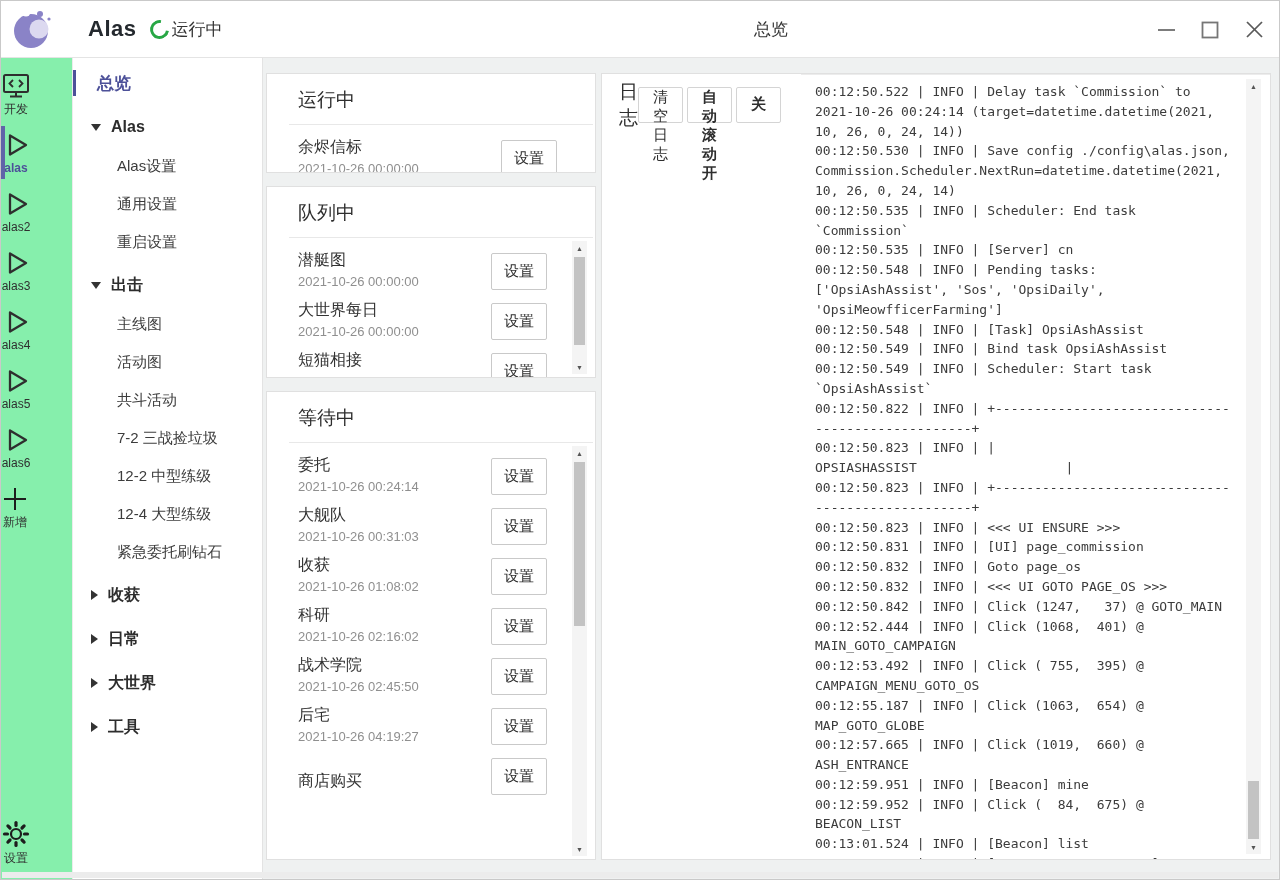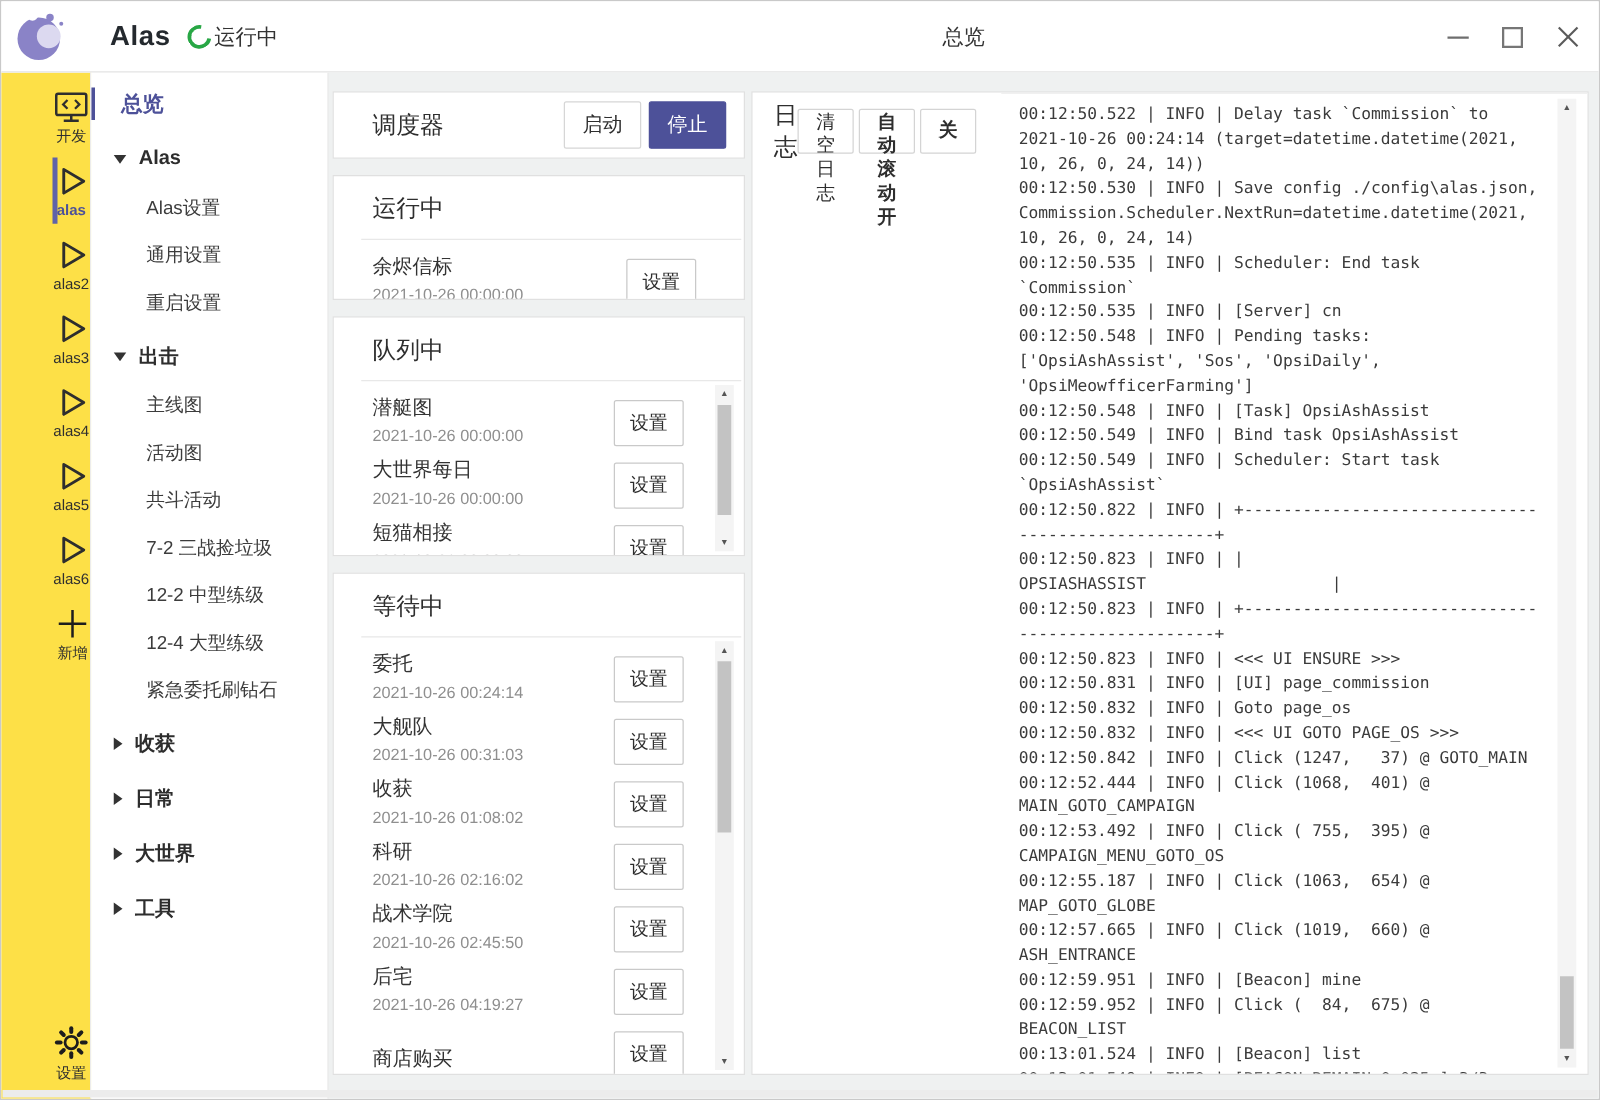--- a/index.html
+++ b/index.html
@@ -25,21 +25,21 @@
   .spinner{width:19px;height:19px;border-radius:50%;border:3px solid var(--green);border-top-color:transparent;transform:rotate(55deg);display:inline-block;}
   .status-label{font-size:17px;color:#333;margin-left:2px;}
   .page-title{position:absolute;left:262px;right:0;text-align:center;font-size:17px;color:#333;pointer-events:none;}
   .win-controls{position:absolute;right:10px;top:0;height:57px;display:flex;align-items:center;gap:14px;}
   .win-btn{width:30px;height:30px;display:flex;align-items:center;justify-content:center;background:none;border:none;cursor:pointer;}
 
   
   .body-row{flex:1;display:flex;min-height:0;}
 
   
-  .rail{width:72px;flex:0 0 72px;background:#fde047;border-right:1px solid #ececec;display:flex;flex-direction:column;align-items:flex-end;padding-top:6px;}
+  .rail{width:72px;flex:0 0 72px;background:#86efac;border-right:1px solid #ececec;display:flex;flex-direction:column;align-items:flex-start;padding-top:6px;}
   .rail-item{height:59px;display:flex;flex-direction:column;align-items:center;justify-content:center;gap:3px;position:relative;cursor:pointer;}
   .rail-label{font-size:12px;color:#2f2f2f;line-height:13px;}
   .rail-item.active .rail-label{color:var(--accent);font-weight:700;}
   .rail-active-bar{position:absolute;left:0;top:3px;bottom:3px;width:4px;background:var(--accent-bar);}
   .rail-spacer{flex:1;}
   .rail-divider{height:1px;background:#e6e6e6;margin:0 6px 6px;}
   .rail-settings{margin-bottom:8px;}
 
   
   .menu{width:190px;flex:0 0 190px;background:#fff;border-right:1px solid #e3e3e3;padding-top:12px;overflow:hidden;}
@@ -260,25 +260,20 @@
             <span class="tri-right"></span>
             <span class="menu-group-label">工具</span>
           </div>
         </div>
     </nav>
 
     <main class="main">
 
       <section class="mid-col">
 
-        <div class="card scheduler-card">
-          <div class="card-title">调度器</div>
-          <button class="btn">启动</button>
-          <button class="btn primary">停止</button>
-        </div>
 
         <div class="card panel panel-running">
           <div class="panel-title">运行中</div>
           <div class="panel-divider"></div>
           <div class="task-list no-scroll" id="list-running">
               <div class="task-row">
                 <div class="task-info">
                   <div class="task-name">余烬信标</div>
                   <div class="task-time">2021-10-26 00:00:00</div>
                 </div>

